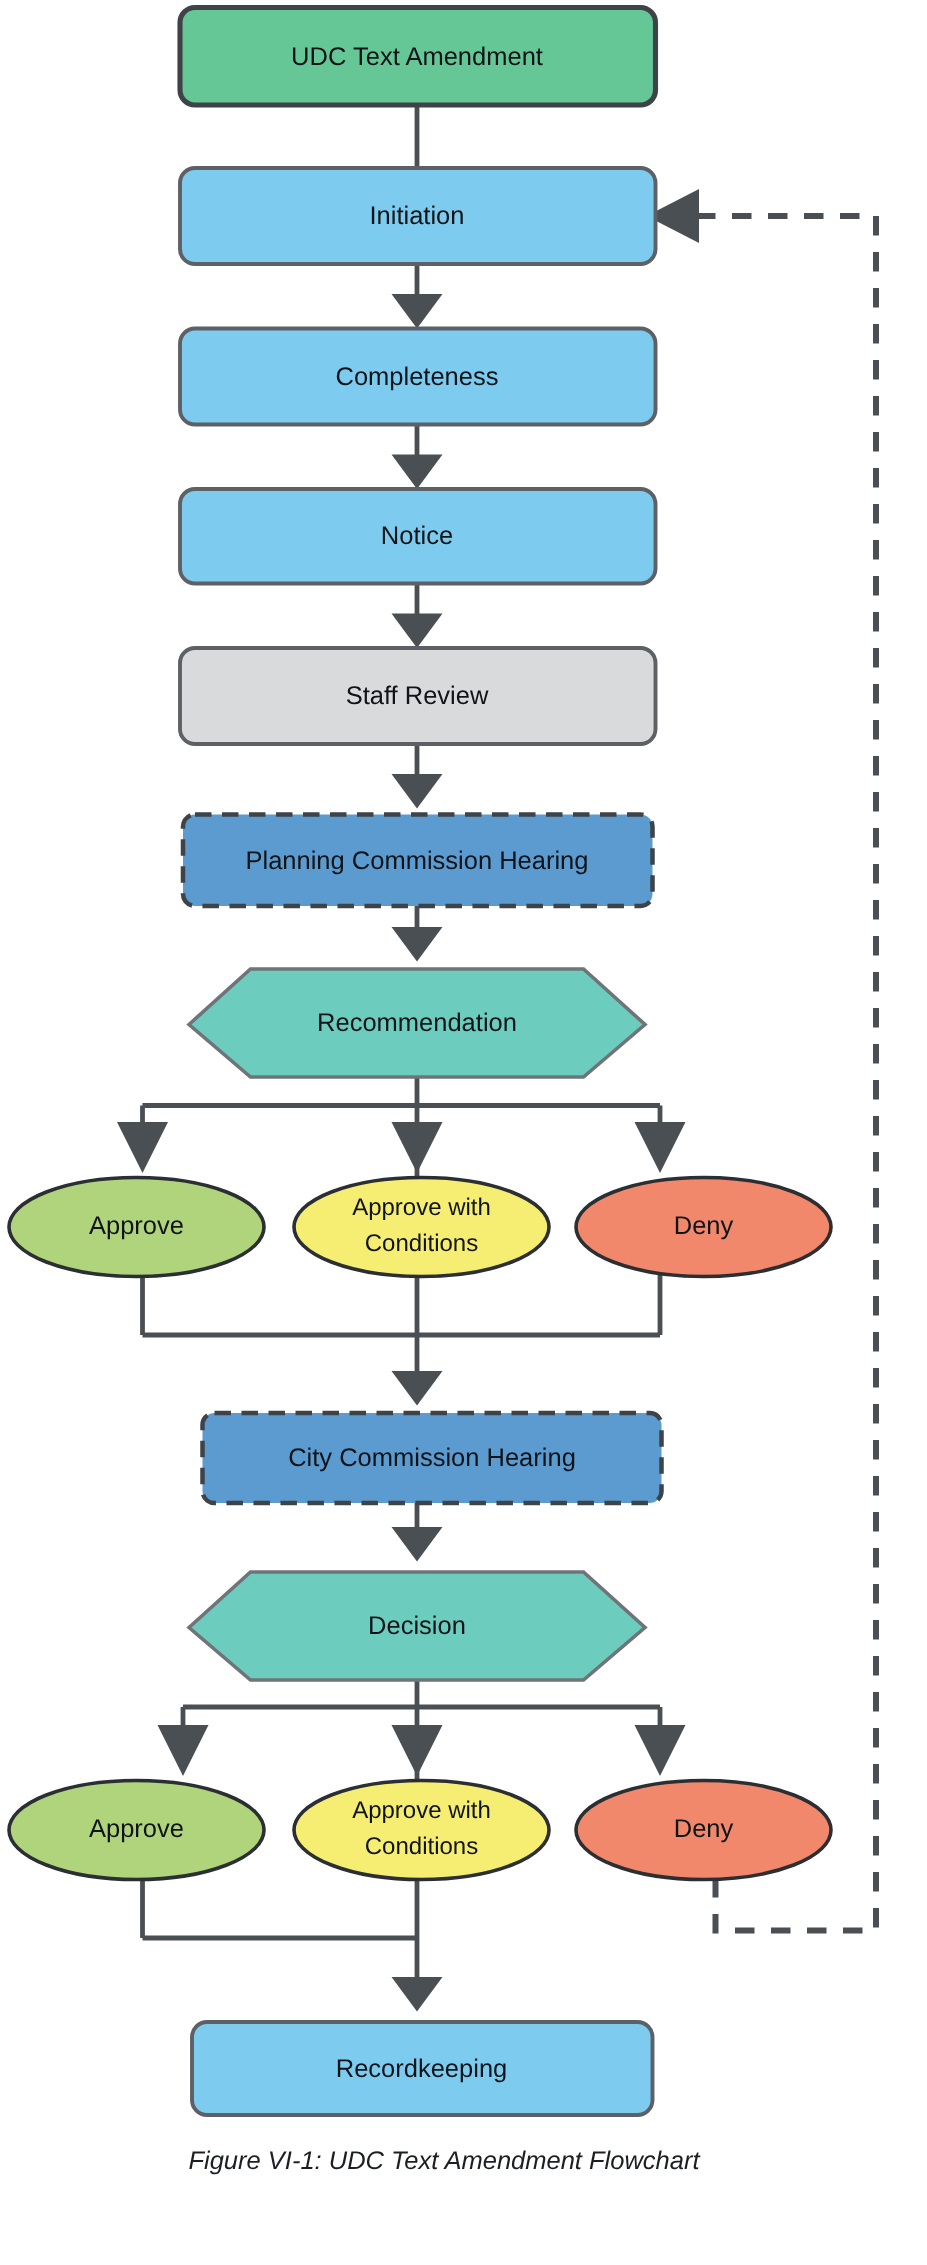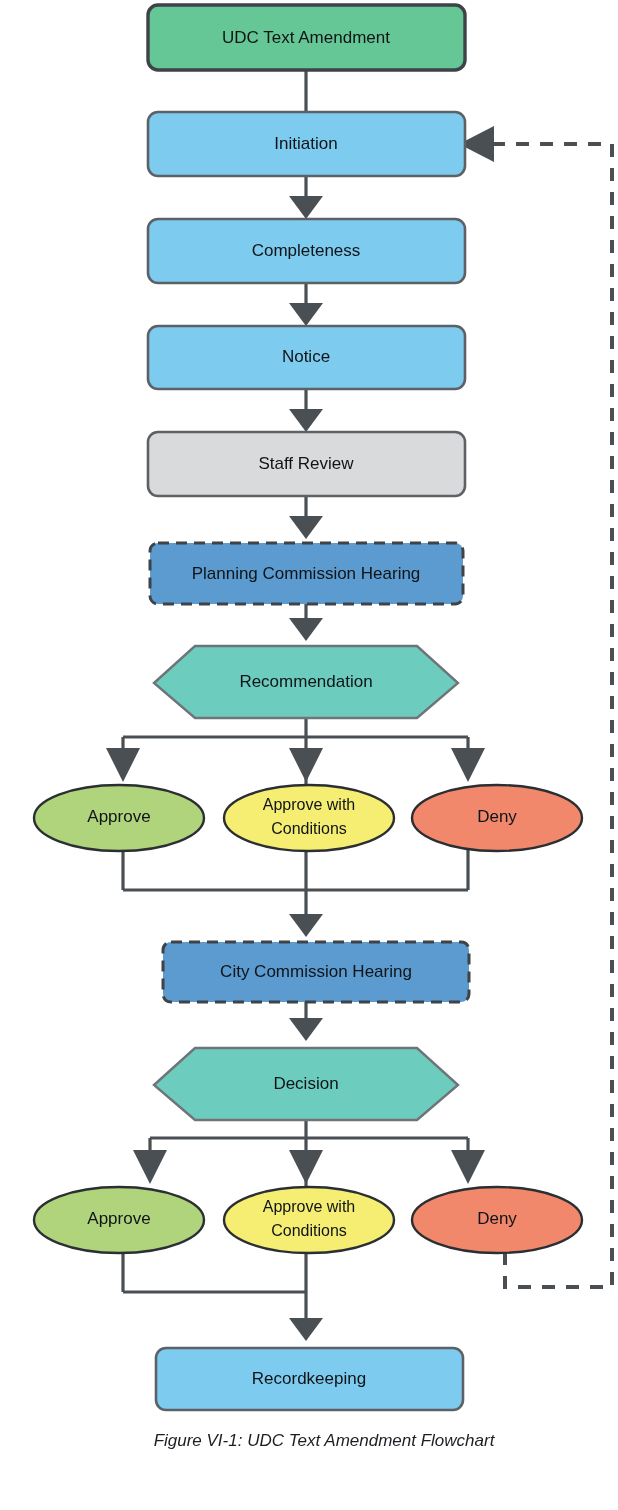--- a/index.html
+++ b/index.html
@@ -10,21 +10,20 @@
   body {
     width: 618px;
     height: 1510px;
     font-family: "Liberation Sans", sans-serif;
     overflow: hidden;
   }
   #flow-root {
     position: relative;
     width: 576px;
     height: 1510px;
-    padding-left: 28px;
   }
   svg#flowchart {
     display: block;
     width: 618px;
     height: 1510px;
   }
   .node-label {
     font-family: "Liberation Sans", sans-serif;
     font-size: 17px;
     fill: #101418;

